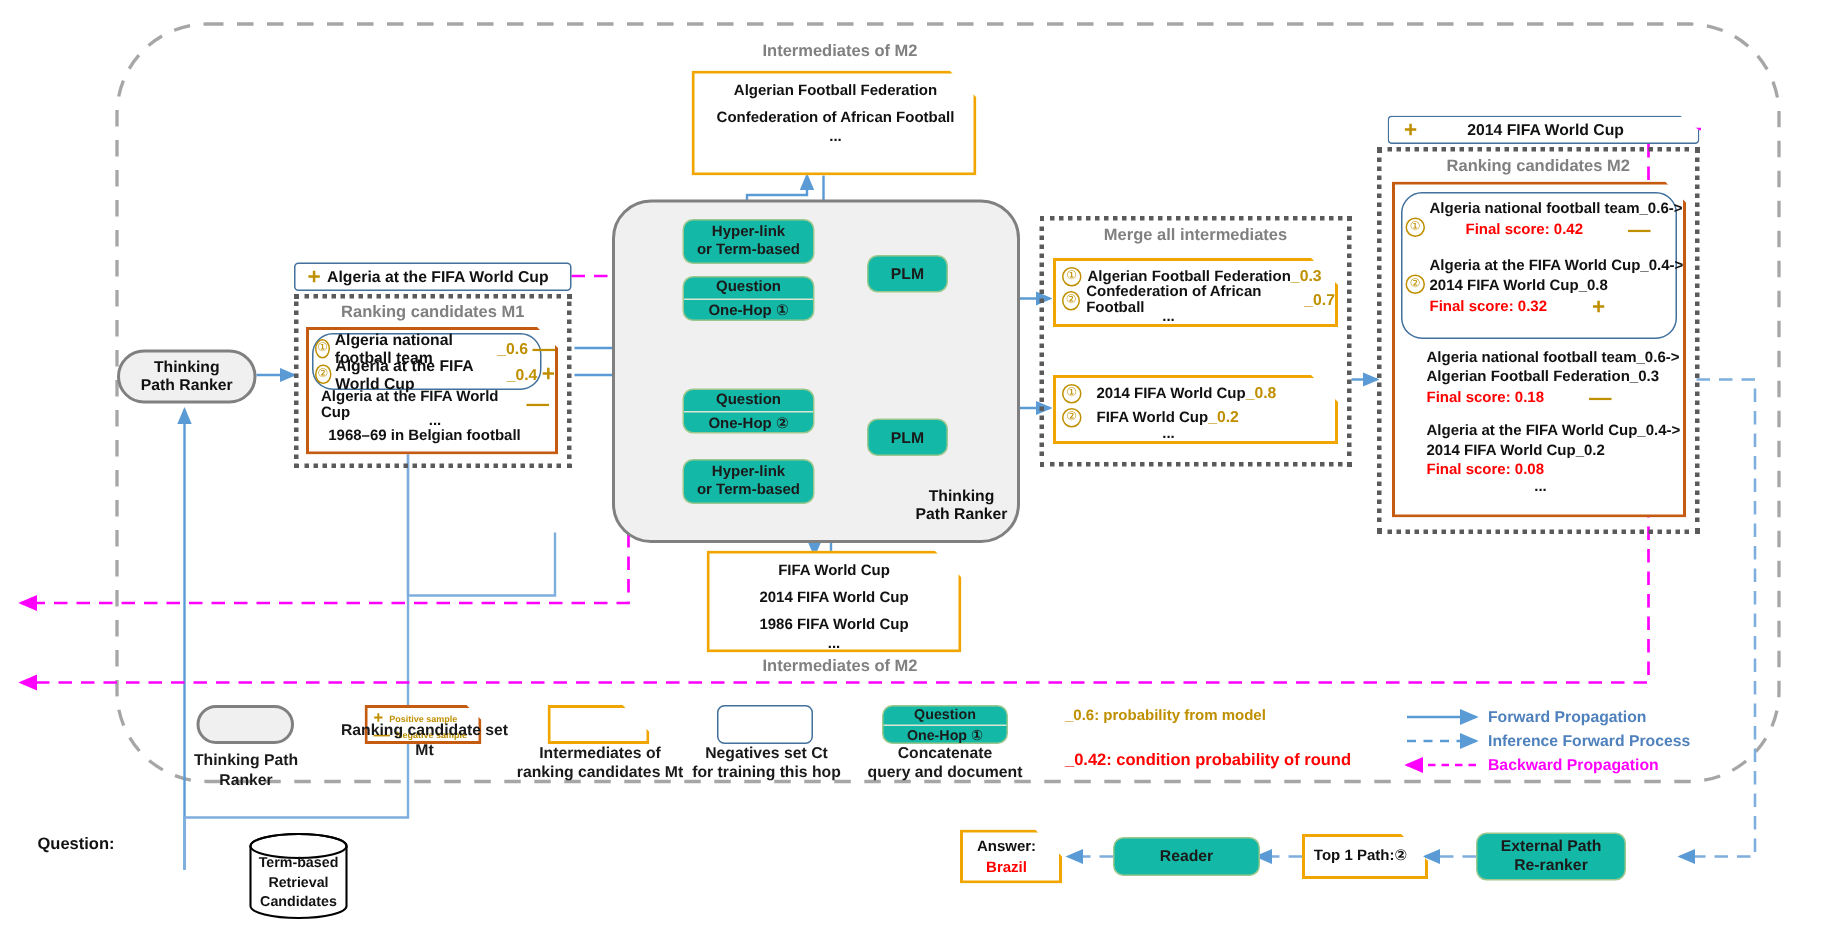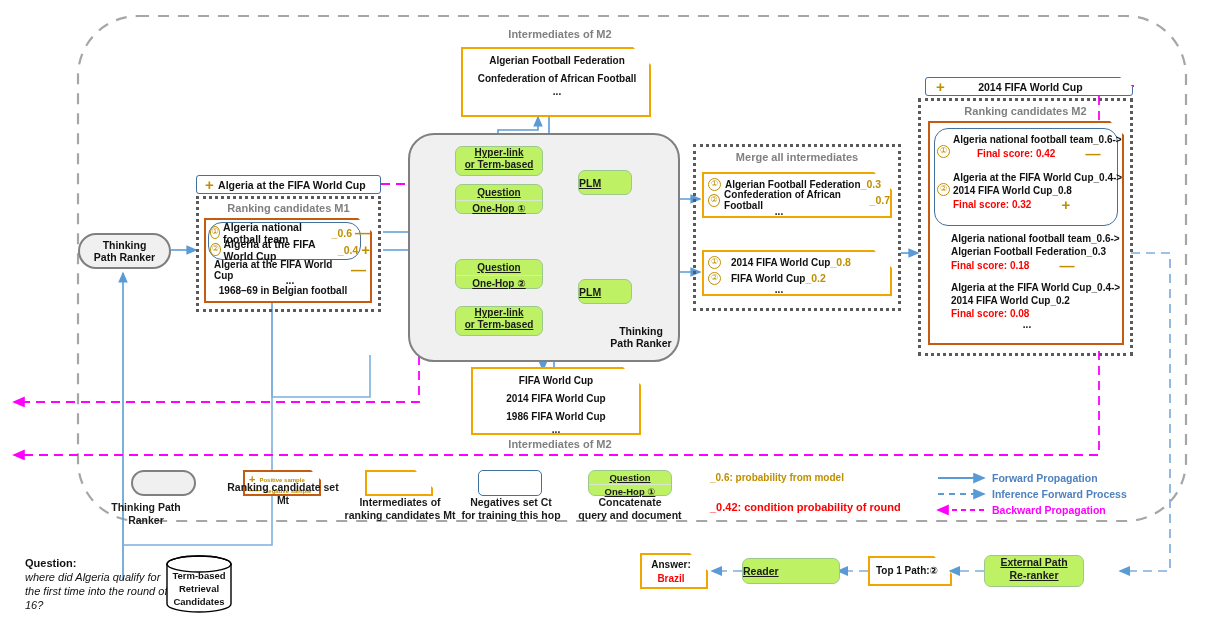--- a/index.html
+++ b/index.html
@@ -5,23 +5,23 @@
   html,body{margin:0;padding:0;background:#ffffff;}
   body{width:1222px;height:625px;position:relative;overflow:hidden;
        font-family:"Liberation Sans","DejaVu Sans",sans-serif;
        font-size:11px;color:#111;}
   .abs{position:absolute;box-sizing:border-box;}
   
   .folder{border:2px solid #f0a500;background:#fff;
           clip-path:polygon(0 0, calc(100% - 18px) 0, 100% 18px, 100% 100%, 0 100%);
           position:absolute;box-sizing:border-box;}
   .gray-module{background:#f0f0f0;border:2px solid #808080;border-radius:26px;}
-  .greenbox{border:1.6px solid #9dc88d;background:#bef264;border-radius:7px;
-            display:flex;align-items:center;
-            text-align:center;font-weight:bold;color:#1a1a1a;text-decoration:underline;}
+  .greenbox{border:1.6px solid #9dc88d;background:#14b8a6;border-radius:7px;
+            display:flex;align-items:center;justify-content:center;
+            text-align:center;font-weight:bold;color:#1a1a1a;}
   .bluebox{border:1.6px solid #41719c;background:#fff;border-radius:4px;
            display:flex;align-items:center;}
   .dotted-group{border:3px dotted #5a5a5a;background:transparent;}
   .orange-group{border:2.2px solid #c55a11;background:#fff;}
   .roundblue{border:1.4px solid #41719c;background:#fff;border-radius:14px;}
   .ttl{color:#808080;font-weight:bold;font-size:11px;text-align:center;}
   .plus{color:#bf8f00;font-weight:bold;font-size:15px;line-height:1;}
   .minus{color:#bf8f00;font-weight:bold;font-size:15px;line-height:1;}
   .num{color:#bf8f00;font-size:10.5px;}
   .score{color:#ff0000;font-weight:bold;}
@@ -294,21 +294,21 @@
   </div>
   <div style="margin-top:8px;">
     <div>Algeria at the FIFA World Cup_0.4-&gt;</div>
     <div>2014 FIFA World Cup_0.2</div>
     <div><span class="score">Final score: 0.08</span></div>
   </div>
   <div style="text-align:center;line-height:10px;padding-right:20px;">...</div>
 </div>
 
 <div class="abs gray-module" style="left:131px;top:470px;width:65px;height:26px;"></div>
-<div class="abs legend-lbl" style="left:95px;top:501px;width:102px;">Thinking Path Ranker</div>
+<div class="abs legend-lbl" style="left:113px;top:501px;width:102px;">Thinking Path Ranker</div>
 
 <div class="abs" style="left:243px;top:470px;width:78px;height:26px;border:2px solid #c55a11;
      background:#fff;clip-path:polygon(0 0, calc(100% - 10px) 0, 100% 10px, 100% 100%, 0 100%);">
   <div style="display:flex;align-items:center;margin:2px 0 0 4px;">
     <span class="plus" style="font-size:11px;">+</span>
     <span style="font-size:6px;color:#bf8f00;margin-left:4px;font-weight:bold;">Positive sample</span>
   </div>
   <div style="display:flex;align-items:center;margin:0 0 0 4px;">
     <span class="minus" style="font-size:11px;">—</span>
     <span style="font-size:6px;color:#bf8f00;margin-left:4px;font-weight:bold;">Negative sample</span>
@@ -350,21 +350,20 @@
   <g stroke="#ff00ff" stroke-width="1.8" fill="none" marker-end="url(#ah-mag)" stroke-dasharray="5,4">
     <path d="M984,510 L938,510"></path>
   </g>
 </svg>
 <div class="abs fwd-lbl" style="left:992px;top:472px;">Forward Propagation</div>
 <div class="abs fwd-lbl" style="left:992px;top:488px;">Inference Forward Process</div>
 <div class="abs bwd-lbl" style="left:992px;top:504px;">Backward Propagation</div>
 
 <div class="abs" style="left:25px;top:556px;width:145px;font-size:11px;line-height:14px;">
   <div style="font-weight:bold;">Question:</div>
-  <div class="ital">where did Algeria qualify for the first time into the round of 16?</div>
 </div>
 
 <div class="abs" style="left:165px;top:555px;width:68px;height:58px;">
   <svg width="68" height="58" style="position:absolute;left:0;top:0;">
     <ellipse cx="34" cy="9" rx="32" ry="8" fill="#fff" stroke="#000" stroke-width="1.4"></ellipse>
     <path d="M2,9 L2,49 A32,8 0 0 0 66,49 L66,9" fill="#fff" stroke="#000" stroke-width="1.4"></path>
     <ellipse cx="34" cy="9" rx="32" ry="8" fill="none" stroke="#000" stroke-width="1.4"></ellipse>
   </svg>
   <div style="position:absolute;left:0;top:14px;width:68px;text-align:center;
        font-size:9.5px;font-weight:bold;line-height:13px;">

